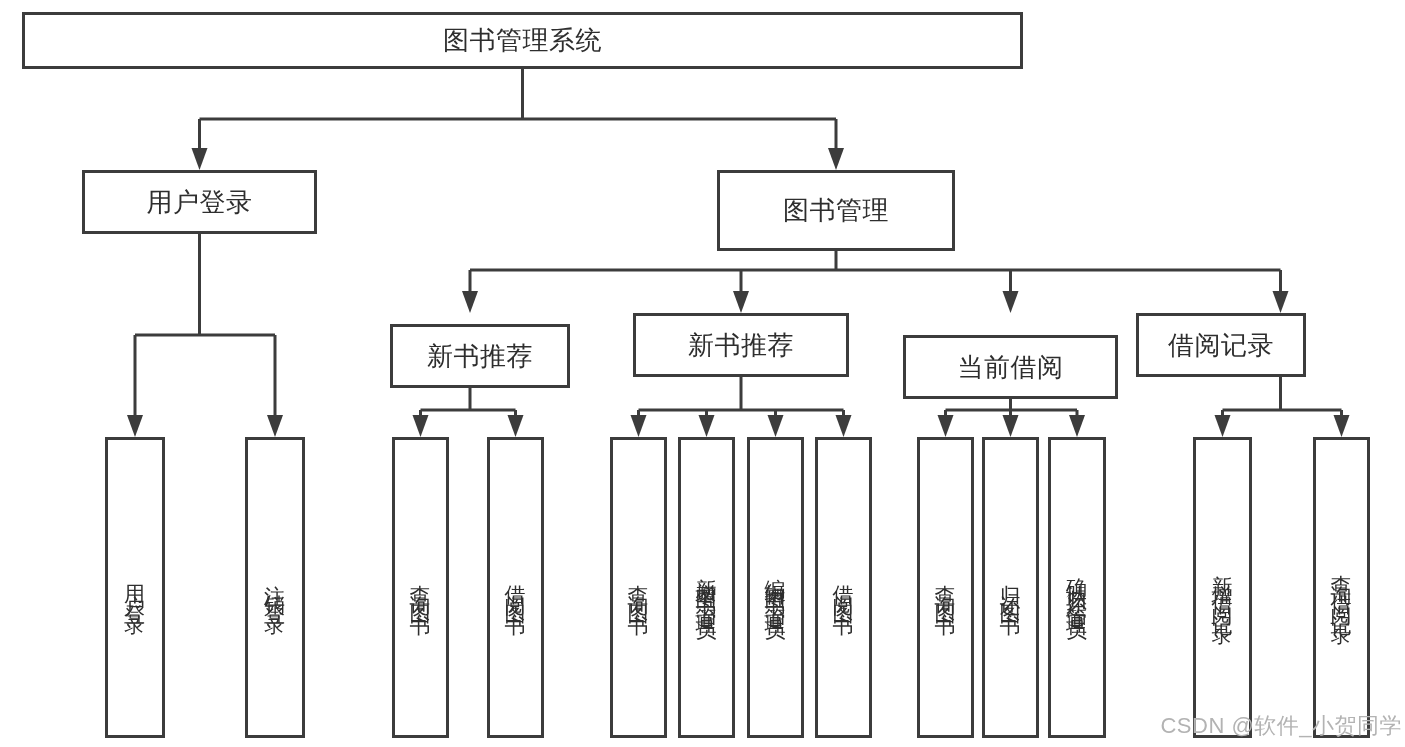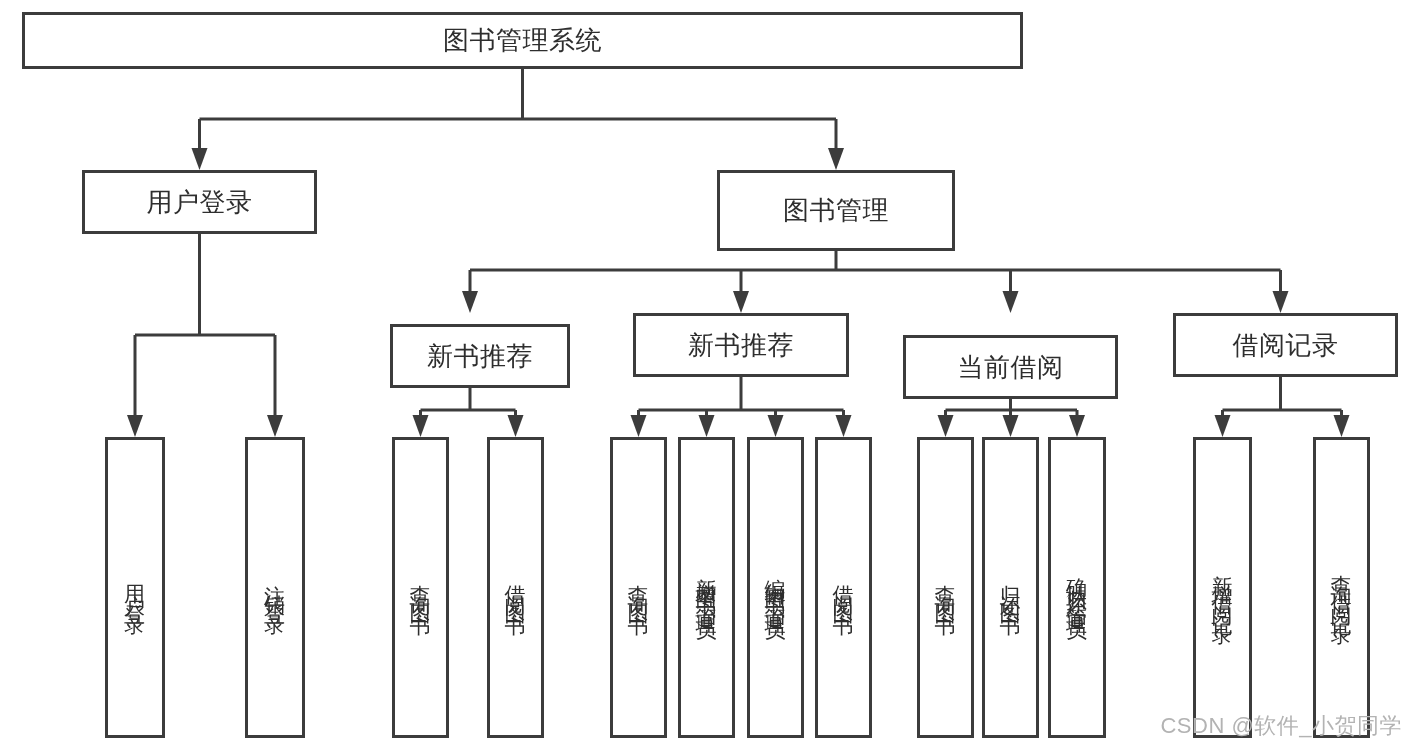--- a/index.html
+++ b/index.html
@@ -107,21 +107,21 @@
   </svg>
 
   <div class="box hbox" style="left:22px; top:12px; width:1001px; height:57px;">图书管理系统</div>
 
   <div class="box hbox" style="left:82px; top:170px; width:235px; height:64px;">用户登录</div>
   <div class="box hbox" style="left:717px; top:170px; width:238px; height:81px;">图书管理</div>
 
   <div class="box hbox" style="left:362px; top:324px; width:180px; height:64px;margin-left:28px;">新书推荐</div>
   <div class="box hbox" style="left:633px; top:313px; width:216px; height:64px;">新书推荐</div>
   <div class="box hbox" style="left:903px; top:313px; width:215px; height:64px;margin-top:22px;">当前借阅</div>
-  <div class="box hbox" style="left:1173px; top:313px; width:225px; height:64px;">借阅记录</div>
+  <div class="box hbox" style="left:1136px; top:313px; width:170px; height:64px;">借阅记录</div>
 
   <div class="box vbox" style="left:105px; width:60px;">
     <span class="vtext">用户登录</span>
   </div>
   <div class="box vbox" style="left:245px; width:60px;">
     <span class="vtext">注销登录</span>
   </div>
 
   <div class="box vbox" style="left:392px; width:57px;">
     <span class="vtext">查询图书</span>

